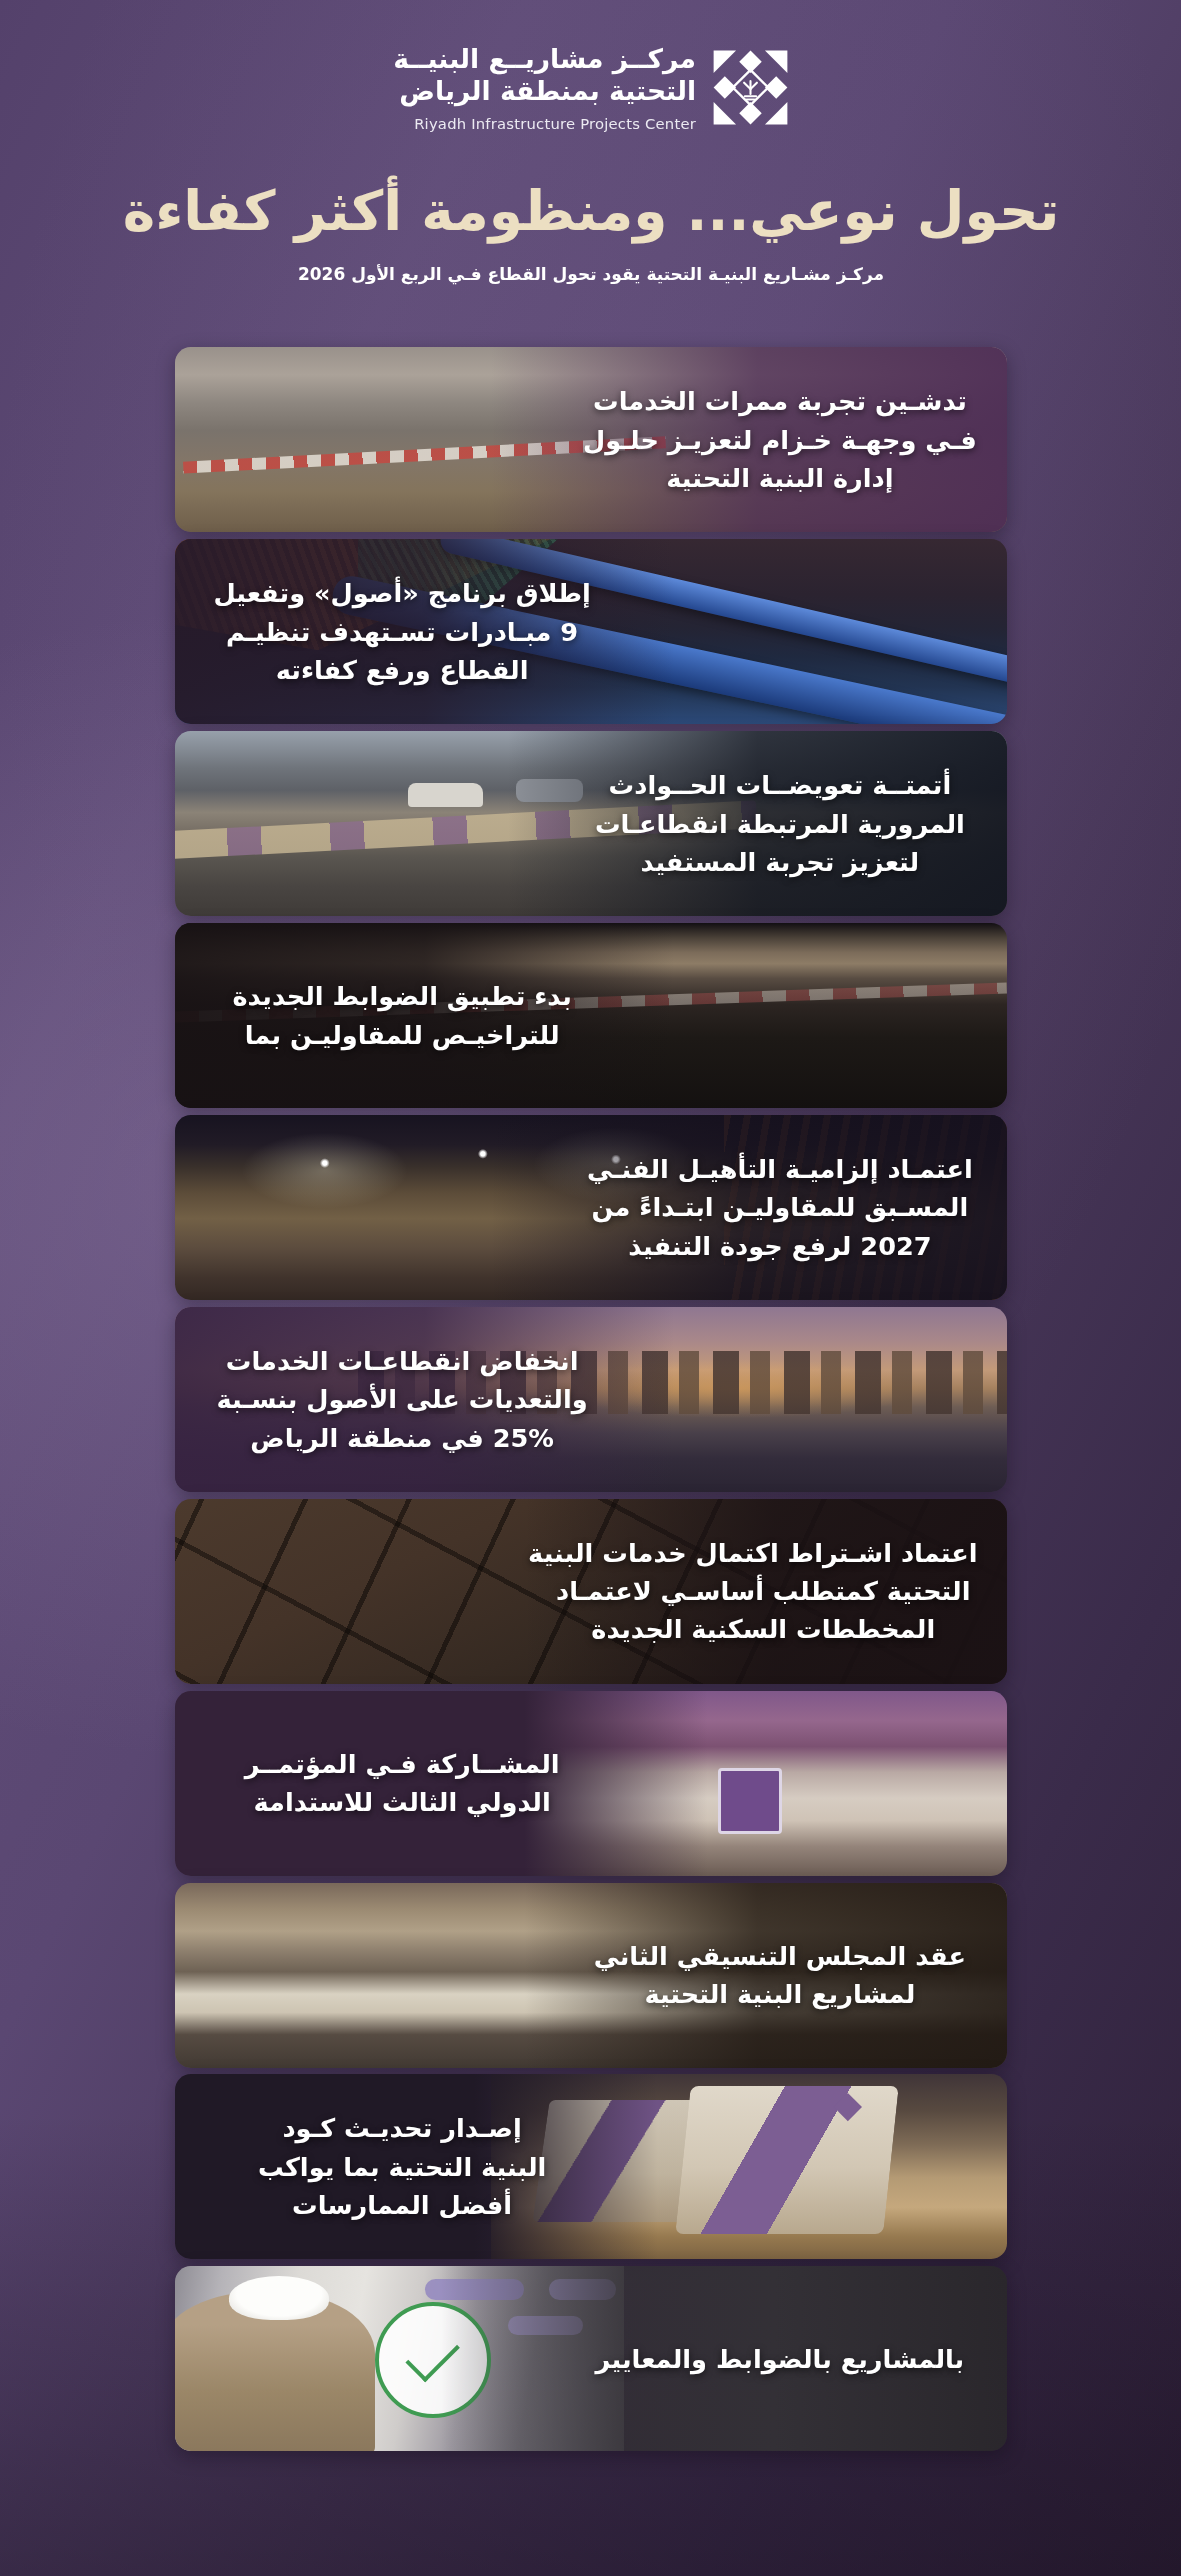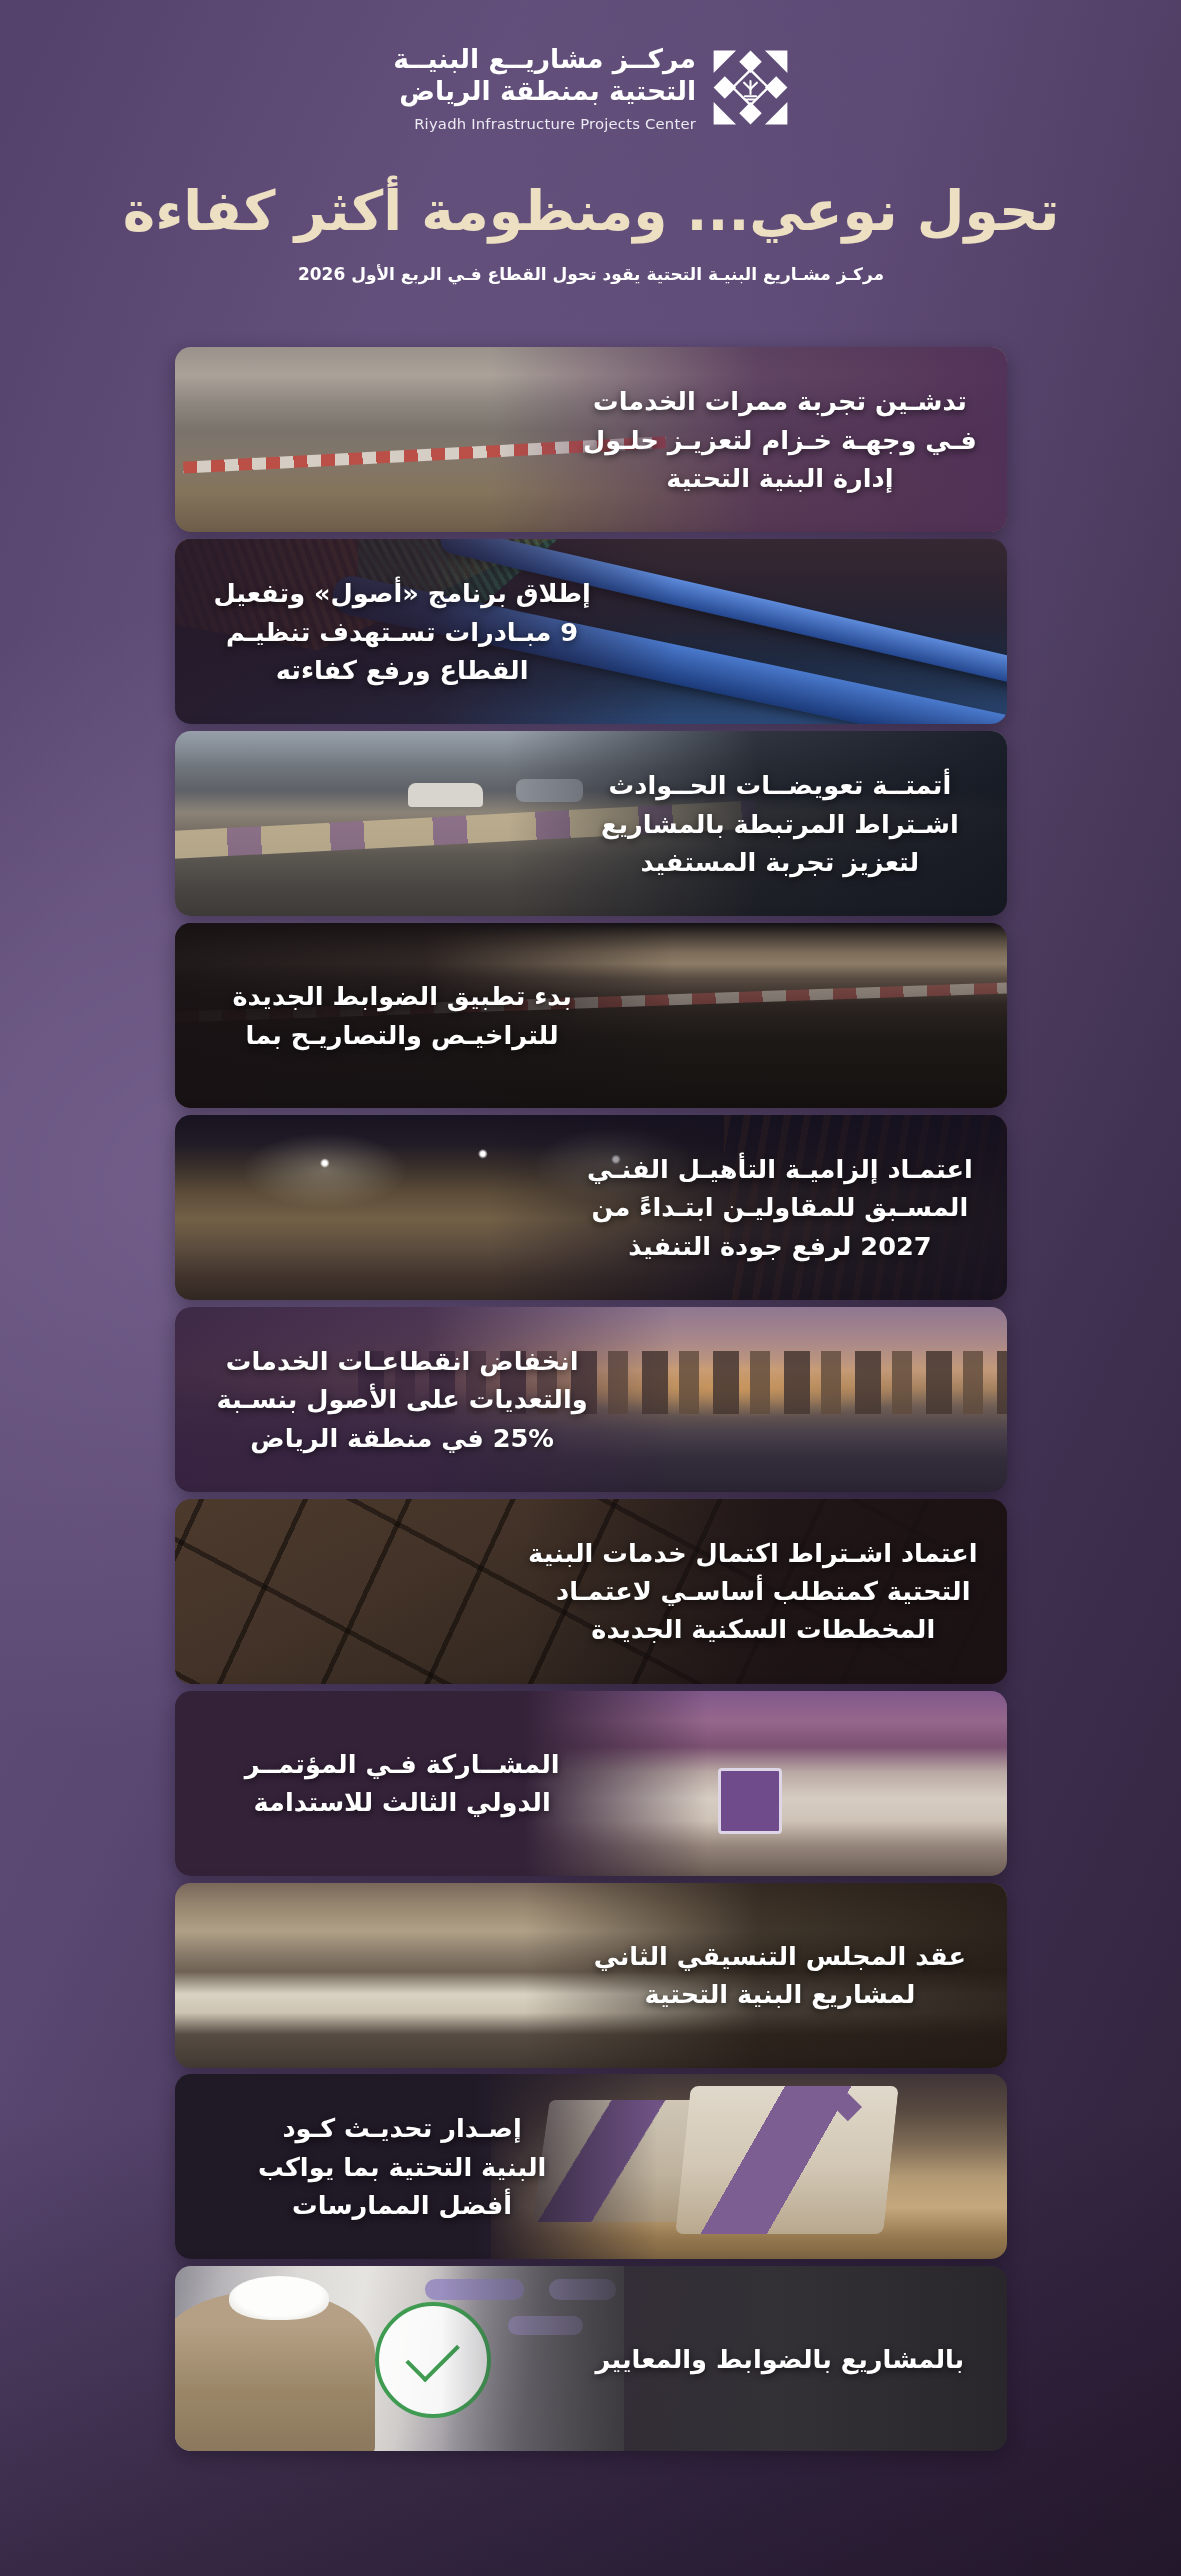--- a/index.html
+++ b/index.html
@@ -202,32 +202,32 @@
     </section>
 
     <section class="card c3">
       <div class="photo"></div>
       <div class="deco barrier3"></div>
       <div class="deco car3a"></div>
       <div class="deco car3b"></div>
       <div class="shade s3"></div>
       <div class="caption side-right" dir="rtl">
         <span class="cap-line">أتمتــة تعويضــات الحــوادث</span>
-        <span class="cap-line">اشـتراط المرتبطة بالمشاريع</span>
+        <span class="cap-line">المرورية المرتبطة انقطاعـات</span>
         <span class="cap-line">لتعزيز تجربة المستفيد</span>
       </div>
     </section>
 
     <section class="card c4">
       <div class="photo"></div>
       <div class="deco tape4"></div>
       <div class="shade s4"></div>
       <div class="caption side-left" dir="rtl">
         <span class="cap-line">بدء تطبيق الضوابط الجديدة</span>
-        <span class="cap-line">للتراخيـص والتصاريـح بما</span>
+        <span class="cap-line">للتراخيـص للمقاوليـن بما</span>
       </div>
     </section>
 
     <section class="card c5">
       <div class="photo"></div>
       <div class="deco lights5"></div>
       <div class="deco trail5"></div>
       <div class="shade s5"></div>
       <div class="caption side-right" dir="rtl">
         <span class="cap-line">اعتمـاد إلزاميـة التأهيـل الفنـي</span>

